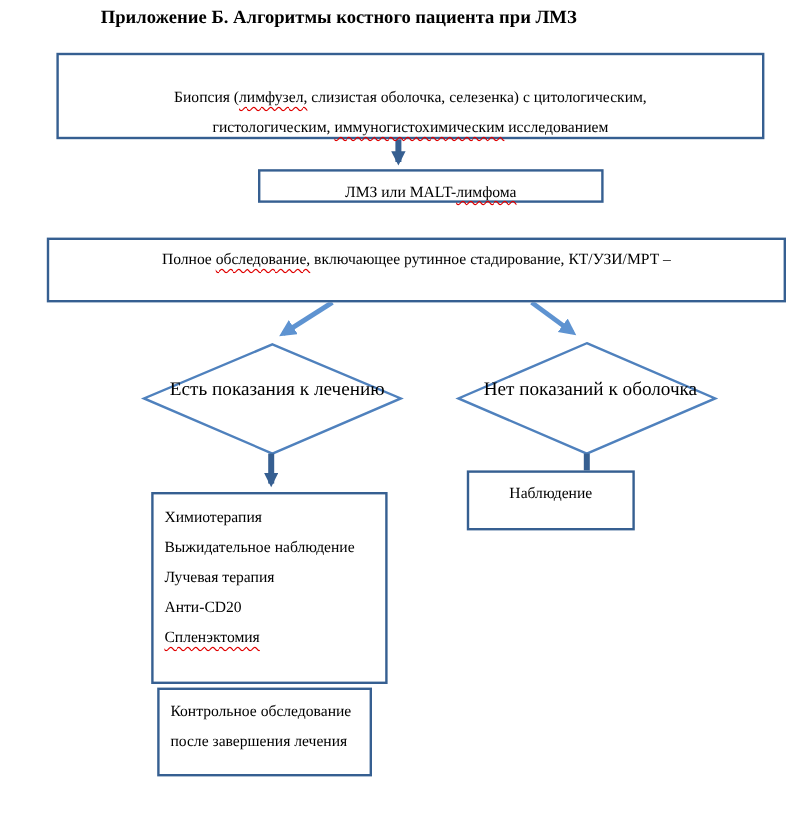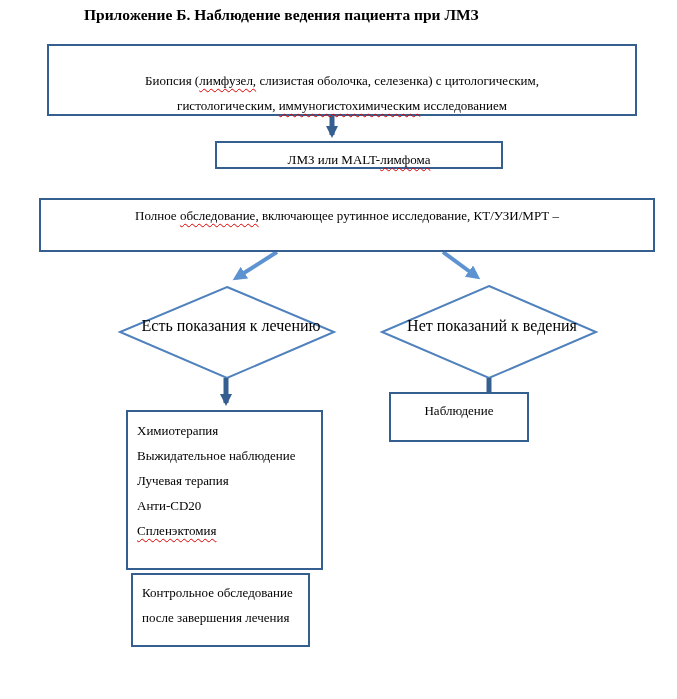--- a/index.html
+++ b/index.html
@@ -70,37 +70,37 @@
 
     <polygon points="227,287 334,332 227,378 120,332" fill="#ffffff" stroke="#4F81BD" stroke-width="2"></polygon>
     <polygon points="489,286 596,332 489,378 382,332" fill="#ffffff" stroke="#4F81BD" stroke-width="2"></polygon>
 
     <line x1="226" y1="378" x2="226" y2="403" stroke="#365F91" stroke-width="5" marker-end="url(#headDark)"></line>
     <line x1="489" y1="378" x2="489" y2="404" stroke="#365F91" stroke-width="5" marker-end="url(#headDark)"></line>
 
     <line x1="213" y1="551" x2="213" y2="567" stroke="#365F91" stroke-width="6" marker-end="url(#headDark)"></line>
   </svg>
 
-  <div class="title">Приложение Б. Наблюдение ведения пациента при ЛМЗ</div>
+  <div class="title">Приложение Б. Алгоритмы костного пациента при ЛМЗ</div>
 
   <div class="fc-box center box-biopsy">
     <div><span>Биопсия (</span><span class="sq">лимфузел,</span><span> слизистая оболочка, селезенка) с цитологическим,</span></div>
     <div><span>гистологическим, </span><span class="sq">иммуногистохимическим</span><span> исследованием</span></div>
   </div>
 
   <div class="fc-box center box-diagnosis">
     <div><span>ЛМЗ или MALT-</span><span class="sq">лимфома</span></div>
   </div>
 
   <div class="fc-box center box-staging">
-    <div><span>Полное </span><span class="sq">обследование,</span><span> включающее рутинное исследование, КТ/УЗИ/МРТ –</span></div>
+    <div><span>Полное </span><span class="sq">обследование,</span><span> включающее рутинное стадирование, КТ/УЗИ/МРТ –</span></div>
   </div>
 
   <div class="diamond-label dl-yes">Есть показания к лечению</div>
-  <div class="diamond-label dl-no">Нет показаний к ведения</div>
+  <div class="diamond-label dl-no">Нет показаний к оболочка</div>
 
   <div class="fc-box left box-treatment">
     <div>Химиотерапия</div>
     <div>Выжидательное наблюдение</div>
     <div>Лучевая терапия</div>
     <div>Анти-CD20</div>
     <div><span class="sq">Спленэктомия</span></div>
   </div>
 
   <div class="fc-box center box-observation">

